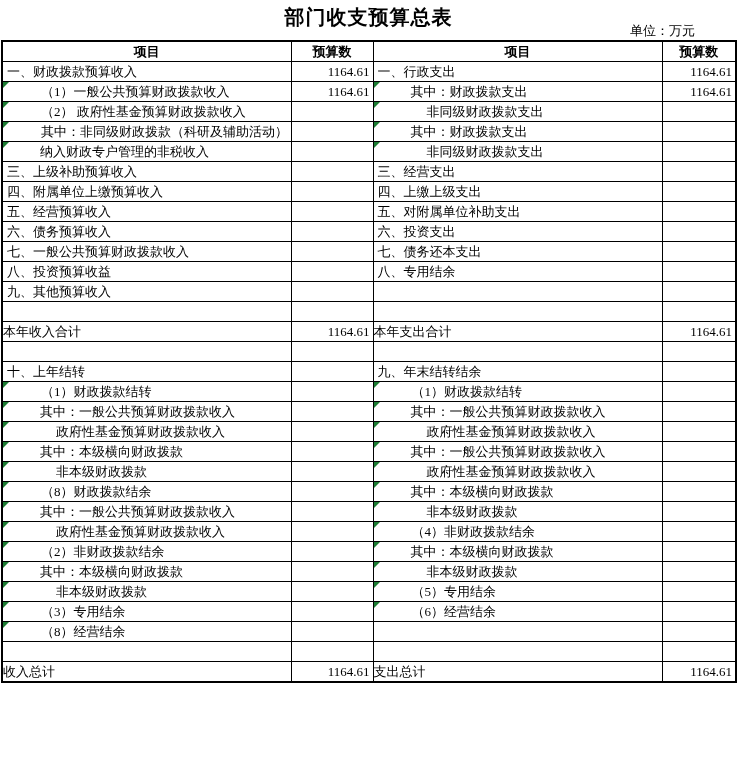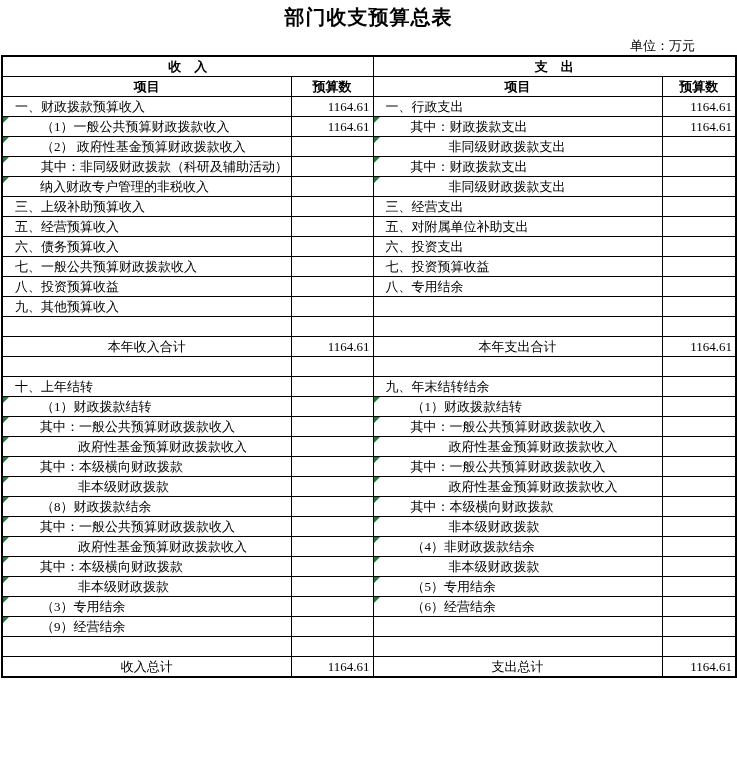--- a/index.html
+++ b/index.html
@@ -1,21 +1,21 @@
 <!DOCTYPE html>
 <html><head>
 <meta charset="utf-8">
 <style>
   html,body{margin:0;padding:0;}
   body{
     width:737px;height:765px;background:#ffffff;color:#000;
     font-family:"Liberation Serif","DejaVu Serif",serif;
     overflow:hidden;
   }
-  .titlebar{position:relative;height:55px;border-radius:13px;}
+  .titlebar{position:relative;height:40px;border-radius:13px;}
   .title{
     text-align:center;font-weight:bold;font-size:20px;
     padding-top:4px;letter-spacing:1px;
   }
   .unit{
     position:absolute;right:42px;bottom:0px;font-size:13px;
   }
   table{
     border-collapse:collapse;table-layout:fixed;
     width:734px;margin-left:1px;border:2px solid #000;
@@ -25,25 +25,25 @@
   col.c-item-r{width:289px;}
   col.c-val-r{width:74px;}
   th,td{
     border:1px solid #000;height:19px;padding:0;
     font-size:13px;line-height:19px;
     overflow:hidden;white-space:nowrap;vertical-align:middle;
   }
   th{font-weight:bold;text-align:center;}
   td.item{position:relative;text-align:left;}
   td.val{text-align:right;padding-right:3px;}
-  .lv0{padding-left:12px;}
+  .lv0{padding-left:4px;}
   .lv1{padding-left:38px;}
   .lv2{padding-left:37px;margin-top:11px;}
-  .lv3{padding-left:75px;}
-  td.ctr{text-align:center;padding-left:0;}
+  .lv3{padding-left:53px;}
+  td.ctr{text-align:left;padding-left:0;}
   .tri{
     position:absolute;top:0;left:0;width:0;height:0;
     border-top:6px solid #1d7d33;border-right:6px solid transparent;
   }
 </style>
 </head>
 <body>
 
 <div class="titlebar">
   <div class="title">部门收支预算总表</div>
@@ -52,24 +52,20 @@
 
 <table>
   <colgroup>
     <col class="c-item-l">
       <col class="c-val-l">
       <col class="c-item-r">
       <col class="c-val-r">
   </colgroup>
   <thead>
     <tr>
-      <th colspan="2">收　入</th>
-      <th colspan="2">支　出</th>
-    </tr>
-    <tr>
       <th>项目</th>
       <th>预算数</th>
       <th>项目</th>
       <th>预算数</th>
     </tr>
   </thead>
   <tbody>
       <tr>
         <td class="item lv0"><span>一、财政拨款预算收入</span></td>
         <td class="val"><span>1164.61</span></td>
@@ -100,35 +96,41 @@
         <td class="item lv3"><span class="tri" style="border-top-color: rgb(29, 125, 51);"></span><span>非同级财政拨款支出</span></td>
         <td class="val"></td>
       </tr>
       <tr>
         <td class="item lv0"><span>三、上级补助预算收入</span></td>
         <td class="val"></td>
         <td class="item lv0"><span>三、经营支出</span></td>
         <td class="val"></td>
       </tr>
       <tr>
+        <td class="item lv0"><span>四、附属单位上缴预算收入</span></td>
+        <td class="val"></td>
+        <td class="item lv0"><span>四、上缴上级支出</span></td>
+        <td class="val"></td>
+      </tr>
+      <tr>
         <td class="item lv0"><span>五、经营预算收入</span></td>
         <td class="val"></td>
         <td class="item lv0"><span>五、对附属单位补助支出</span></td>
         <td class="val"></td>
       </tr>
       <tr>
         <td class="item lv0"><span>六、债务预算收入</span></td>
         <td class="val"></td>
         <td class="item lv0"><span>六、投资支出</span></td>
         <td class="val"></td>
       </tr>
       <tr>
         <td class="item lv0"><span>七、一般公共预算财政拨款收入</span></td>
         <td class="val"></td>
-        <td class="item lv0"><span>七、投资预算收益</span></td>
+        <td class="item lv0"><span>七、债务还本支出</span></td>
         <td class="val"></td>
       </tr>
       <tr>
         <td class="item lv0"><span>八、投资预算收益</span></td>
         <td class="val"></td>
         <td class="item lv0"><span>八、专用结余</span></td>
         <td class="val"></td>
       </tr>
       <tr>
         <td class="item lv0"><span>九、其他预算收入</span></td>
@@ -202,39 +204,45 @@
         <td class="item lv3"><span class="tri" style="border-top-color: rgb(29, 125, 51);"></span><span>非本级财政拨款</span></td>
         <td class="val"></td>
       </tr>
       <tr>
         <td class="item lv3"><span class="tri" style="border-top-color: rgb(29, 125, 51);"></span><span>政府性基金预算财政拨款收入</span></td>
         <td class="val"></td>
         <td class="item lv1"><span class="tri" style="border-top-color: rgb(29, 125, 51);"></span><span>（4）非财政拨款结余</span></td>
         <td class="val"></td>
       </tr>
       <tr>
+        <td class="item lv1"><span class="tri" style="border-top-color: rgb(29, 125, 51);"></span><span>（2）非财政拨款结余</span></td>
+        <td class="val"></td>
+        <td class="item lv2"><span class="tri" style="border-top-color: rgb(29, 125, 51);"></span><span>其中：本级横向财政拨款</span></td>
+        <td class="val"></td>
+      </tr>
+      <tr>
         <td class="item lv2"><span class="tri" style="border-top-color: rgb(29, 125, 51);"></span><span>其中：本级横向财政拨款</span></td>
         <td class="val"></td>
         <td class="item lv3"><span class="tri" style="border-top-color: rgb(29, 125, 51);"></span><span>非本级财政拨款</span></td>
         <td class="val"></td>
       </tr>
       <tr>
         <td class="item lv3"><span class="tri" style="border-top-color: rgb(29, 125, 51);"></span><span>非本级财政拨款</span></td>
         <td class="val"></td>
         <td class="item lv1"><span class="tri" style="border-top-color: rgb(29, 125, 51);"></span><span>（5）专用结余</span></td>
         <td class="val"></td>
       </tr>
       <tr>
         <td class="item lv1"><span class="tri" style="border-top-color: rgb(29, 125, 51);"></span><span>（3）专用结余</span></td>
         <td class="val"></td>
         <td class="item lv1"><span class="tri" style="border-top-color: rgb(29, 125, 51);"></span><span>（6）经营结余</span></td>
         <td class="val"></td>
       </tr>
       <tr>
-        <td class="item lv1"><span class="tri" style="border-top-color: rgb(29, 125, 51);"></span><span>（9）经营结余</span></td>
+        <td class="item lv1"><span class="tri" style="border-top-color: rgb(29, 125, 51);"></span><span>（8）经营结余</span></td>
         <td class="val"></td>
         <td class="item lv0"></td>
         <td class="val"></td>
       </tr>
       <tr>
         <td class="item lv0"></td>
         <td class="val"></td>
         <td class="item lv0"></td>
         <td class="val"></td>
       </tr>

